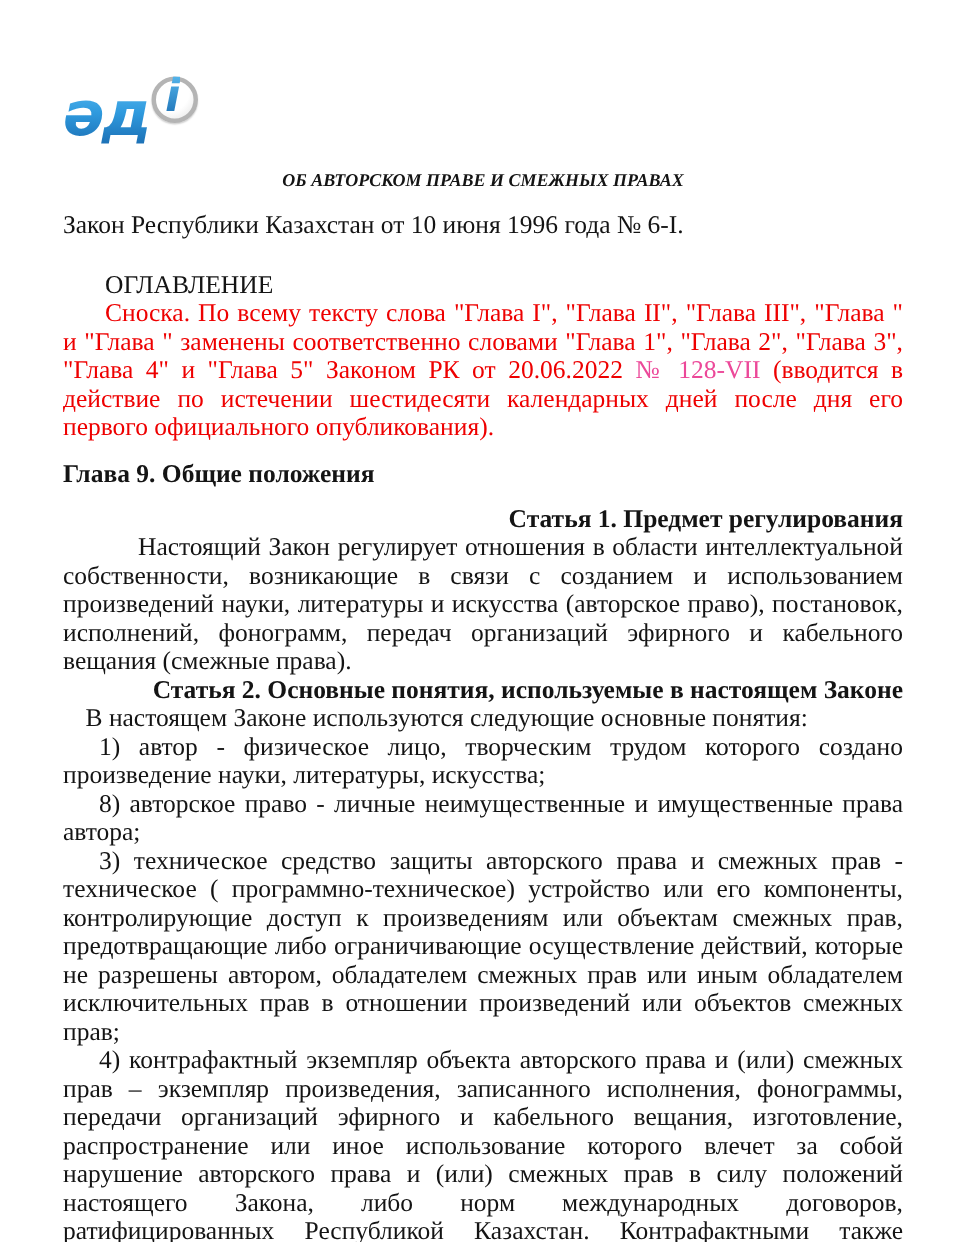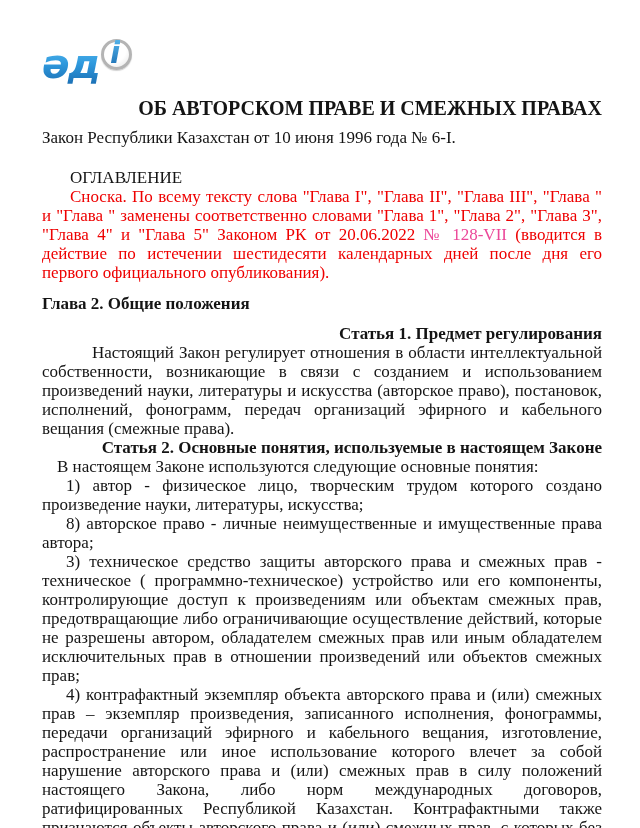--- a/index.html
+++ b/index.html
@@ -6,21 +6,21 @@
   body {
     width:640px; height:828px;
     background:#ffffff;
     font-family:"Liberation Serif", serif;
     color:#141414;
     overflow:hidden;
   }
   .page {
     box-sizing:border-box;
     width:640px; height:828px;
-    padding:36px 38px 0 42px;
+    padding:48px 38px 0 42px;
   }
   
   .logo {
     height:50px;
     display:flex;
     align-items:flex-end;
     margin-bottom:6px;
     cursor:pointer;
     white-space:nowrap;
   }
@@ -59,24 +59,25 @@
     color:#2a8dd4;
     background:linear-gradient(180deg,#55b6ec 0%,#1a6db2 100%);
     -webkit-background-clip:text;
     background-clip:text;
     -webkit-text-fill-color:transparent;
   }
   
   p { margin:0; font-size:17px; line-height:19px; text-align:justify; }
   h1 {
     margin:12px 0 0 0;
-    font-size:20px;
+    font-size:12px;
     line-height:20px;
     font-weight:bold;
-    text-align:right;
+    text-align:center;
+    font-style:italic;
   }
   .law-line { margin-top:10px; text-align:left; }
   .toc      { margin-top:21px; padding-left:28px; text-align:left; }
   .note     { color:#ee0000; text-indent:28px; }
   .note-law { color:#ec4899; cursor:pointer; }
   .chapter  { margin-top:12px; font-weight:bold; text-align:left; }
   .article  { margin-top:11px; font-weight:bold; text-align:right; }
   .article.tight { margin-top:0; }
   .body-ind { text-indent:50px; }
   .intro    { text-indent:15px; }
@@ -95,21 +96,21 @@
   </div>
 
   <h1>ОБ АВТОРСКОМ ПРАВЕ И СМЕЖНЫХ ПРАВАХ</h1>
 
   <p class="law-line">Закон Республики Казахстан от 10 июня 1996 года № 6-I.</p>
 
   <p class="toc">ОГЛАВЛЕНИЕ</p>
 
   <p class="note"><span>Сноска. По всему тексту слова "Глава I", "Глава II", "Глава III", "Глава " и "Глава " заменены соответственно словами "Глава 1", "Глава 2", "Глава 3", "Глава 4" и "Глава 5" Законом РК от 20.06.2022 </span><span class="note-law">№ 128-VII</span><span> (вводится в действие по истечении шестидесяти календарных дней после дня его первого официального опубликования).</span></p>
 
-  <p class="chapter">Глава 2. Общие положения</p>
+  <p class="chapter">Глава 9. Общие положения</p>
 
   <p class="article">Статья 1. Предмет регулирования</p>
   <p class="body-ind">Настоящий Закон регулирует отношения в области интеллектуальной собственности, возникающие в связи с созданием и использованием произведений науки, литературы и искусства (авторское право), постановок, исполнений, фонограмм, передач организаций эфирного и кабельного вещания (смежные права).</p>
 
   <p class="article tight">Статья 2. Основные понятия, используемые в настоящем Законе</p>
   <p class="intro">В настоящем Законе используются следующие основные понятия:</p>
 
   <p class="item">1) автор - физическое лицо, творческим трудом которого создано произведение науки, литературы, искусства;</p>
   <p class="item">8) авторское право - личные неимущественные и имущественные права автора;</p>
   <p class="item">3) техническое средство защиты авторского права и смежных прав - техническое ( программно-техническое) устройство или его компоненты, контролирующие доступ к произведениям или объектам смежных прав, предотвращающие либо ограничивающие осуществление действий, которые не разрешены автором, обладателем смежных прав или иным обладателем исключительных прав в отношении произведений или объектов смежных прав;</p>

